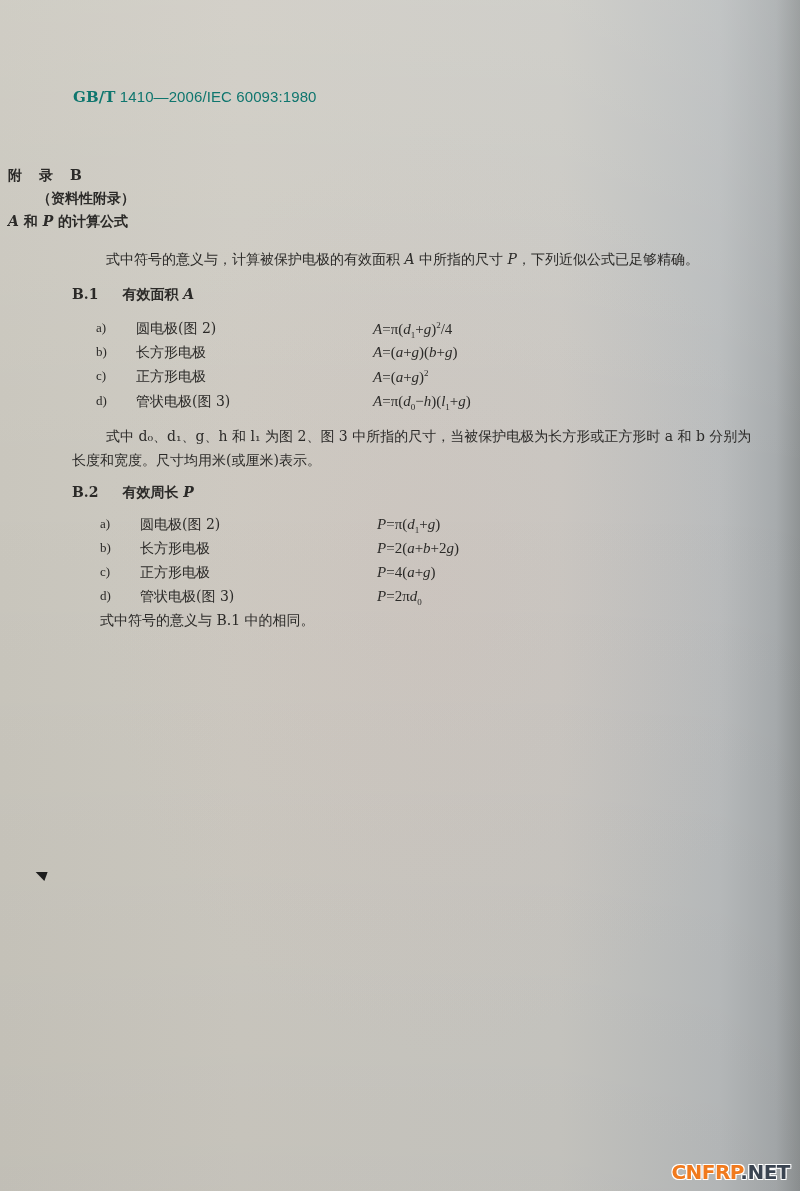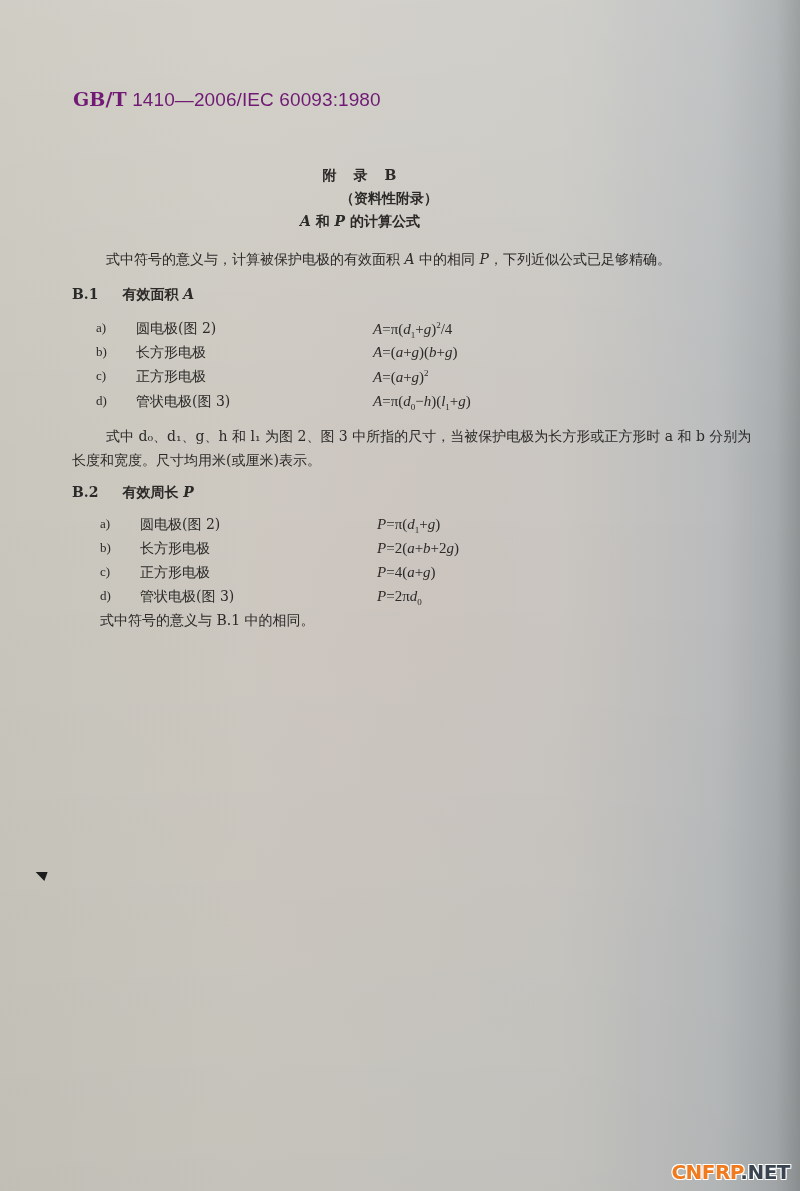--- a/index.html
+++ b/index.html
@@ -10,25 +10,25 @@
       color: #2b2a28;
     }
     .page-tint {
       position: absolute; inset: 0;
       background: radial-gradient(ellipse at 55% 50%, rgba(210,180,175,0.18) 0%, rgba(0,0,0,0) 55%),
                   linear-gradient(180deg, rgba(255,255,250,0.12) 0%, rgba(0,0,0,0) 40%, rgba(0,0,0,0.04) 100%);
       pointer-events: none;
     }
     .header-code {
       position: absolute; left: 73px; top: 88px;
-      font-family: "Liberation Sans", sans-serif; font-size: 19px; color: #701a75;
+      font-family: "Liberation Sans", sans-serif; font-size: 15px; color: #0f766e;
       letter-spacing: 0.1px;
     }
     .header-code b { font-family: "DejaVu Serif", serif; font-weight: bold; }
-    .center { position: absolute; left: 1px; width: 718px; text-align: center; }
+    .center { position: absolute; left: 8px; width: 718px; text-align: left; }
     .appx-title { top: 167px; font-size: 14px; font-weight: bold; letter-spacing: 1px; }
     .appx-title .sp { display: inline-block; width: 16px; }
     .appx-sub { top: 190px; font-size: 14px; font-weight: bold; padding-left: 29px; }
     .appx-heading { top: 213px; font-size: 14px; font-weight: bold; }
     .appx-heading i { font-style: italic; font-family: "DejaVu Serif", serif; }
     .para { position: absolute; font-size: 14px; line-height: 24px; }
     .intro { left: 106px; top: 247px; }
     .section-head { position: absolute; left: 72px; font-size: 14px; font-weight: bold; }
     .section-head .num { font-family: "DejaVu Serif", serif; margin-right: 24px; }
     .section-head i { font-style: italic; }
@@ -59,21 +59,21 @@
 <div class="page-tint"></div>
 
 <div class="header-code"><b>GB/T</b><span> 1410—2006/IEC 60093:1980</span></div>
 
 <div class="center appx-title">
   <span>附</span><span class="sp"></span><span>录</span><span class="sp"></span><span>B</span>
 </div>
 <div class="center appx-sub">（资料性附录）</div>
 <div class="center appx-heading"><i>A</i><span> 和 </span><i>P</i><span> 的计算公式</span></div>
 
-<div class="para intro"><span>式中符号的意义与，计算被保护电极的有效面积 </span><i>A</i><span> 中的相同 </span><i>P</i><span>，下列近似公式已足够精确。</span></div>
+<div class="para intro"><span>式中符号的意义与，计算被保护电极的有效面积 </span><i>A</i><span> 中所指的尺寸 </span><i>P</i><span>，下列近似公式已足够精确。</span></div>
 
 <div class="section-head" style="top:286px;"><span class="num">B.1</span><span>有效面积 </span><i>A</i></div>
 
 <div class="row" style="left:96px; top:320px; width:600px;">
   <span class="lbl">a)</span>
   <span class="name">圆电极(图 2)</span>
   <span class="formula"><i>A</i>=π(<i>d</i><sub>1</sub>+<i>g</i>)<sup>2</sup>/4</span>
 </div>
 <div class="row" style="left:96px; top:344px; width:600px;">
   <span class="lbl">b)</span>

